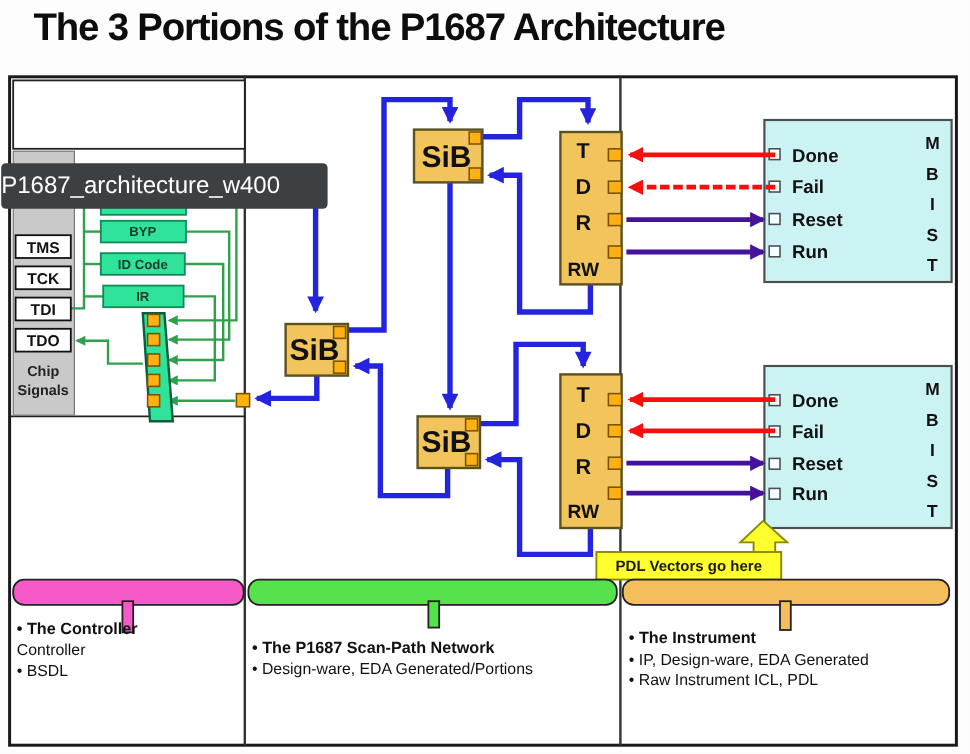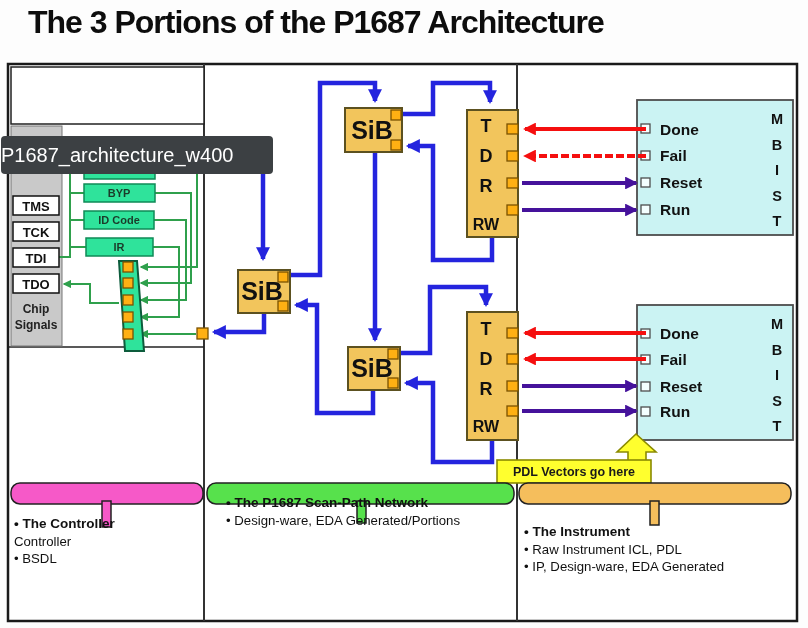--- a/index.html
+++ b/index.html
@@ -7,21 +7,21 @@
   .title{position:absolute;left:28px;top:4px;width:774px;font-size:32px;font-weight:bold;
          letter-spacing:-1px;color:#0d0d0d;white-space:nowrap;}
   svg{position:absolute;left:0;top:0;}
   svg text{font-family:"Liberation Sans",sans-serif;}
   .tooltip{position:absolute;left:1px;top:136px;width:272px;height:38px;background:#3c4043;
            color:#ffffff;font-size:20px;line-height:38px;border-radius:4px;
            white-space:nowrap;}
   .legend{position:absolute;color:#111;font-size:13.2px;line-height:17.5px;}
   .legend .hd{font-weight:bold;font-size:13.5px;}
   .lg1{left:14px;top:515px;width:186px;}
-  .lg2{left:210px;top:494px;width:302px;margin-left:16px;}
+  .lg2{left:210px;top:531px;width:302px;}
   .lg3{left:524px;top:523px;width:266px;}
 </style>
 </head>
 <body>
 
 <div class="stage">
   <div class="title">The 3 Portions of the P1687 Architecture</div>
 
   <svg width="808" height="628" viewBox="0 0 808 628">
     <defs>
@@ -222,18 +222,18 @@
     <div class="hd">• The Controller</div>
     <div>Controller</div>
     <div>• BSDL</div>
   </div>
   <div class="legend lg2">
     <div class="hd">• The P1687 Scan-Path Network</div>
     <div>• Design-ware, EDA Generated/Portions</div>
   </div>
   <div class="legend lg3">
     <div class="hd">• The Instrument</div>
+    <div>• IP, Design-ware, EDA Generated</div>
     <div>• Raw Instrument ICL, PDL</div>
-    <div>• IP, Design-ware, EDA Generated</div>
   </div>
 
   <div class="tooltip">P1687_architecture_w400</div>
 </div>
 
 </body></html>

